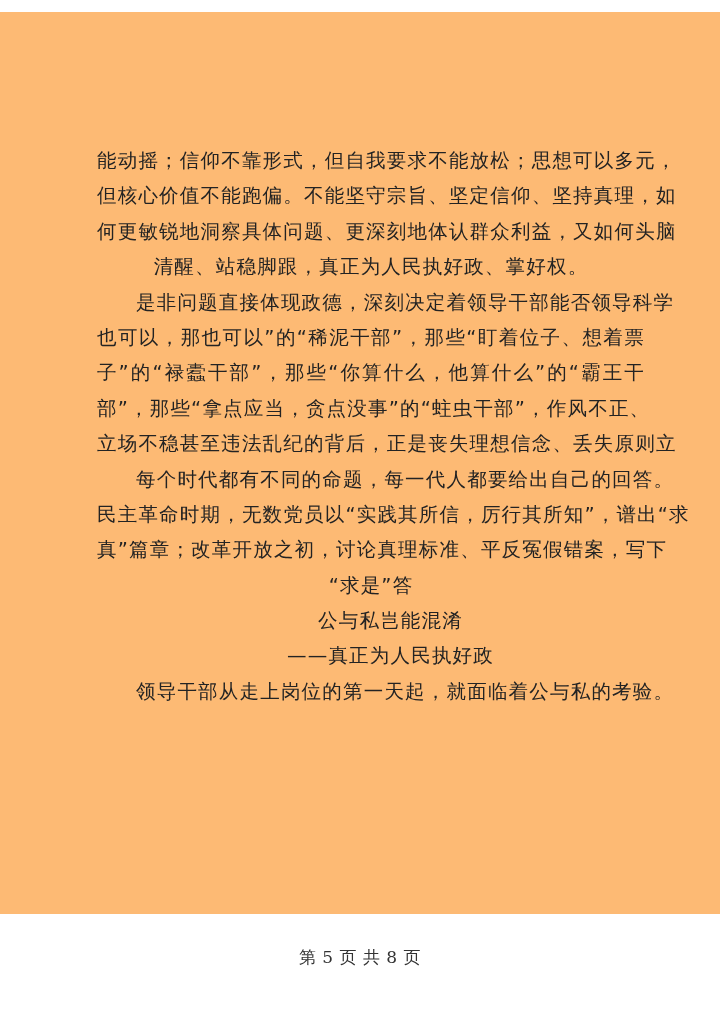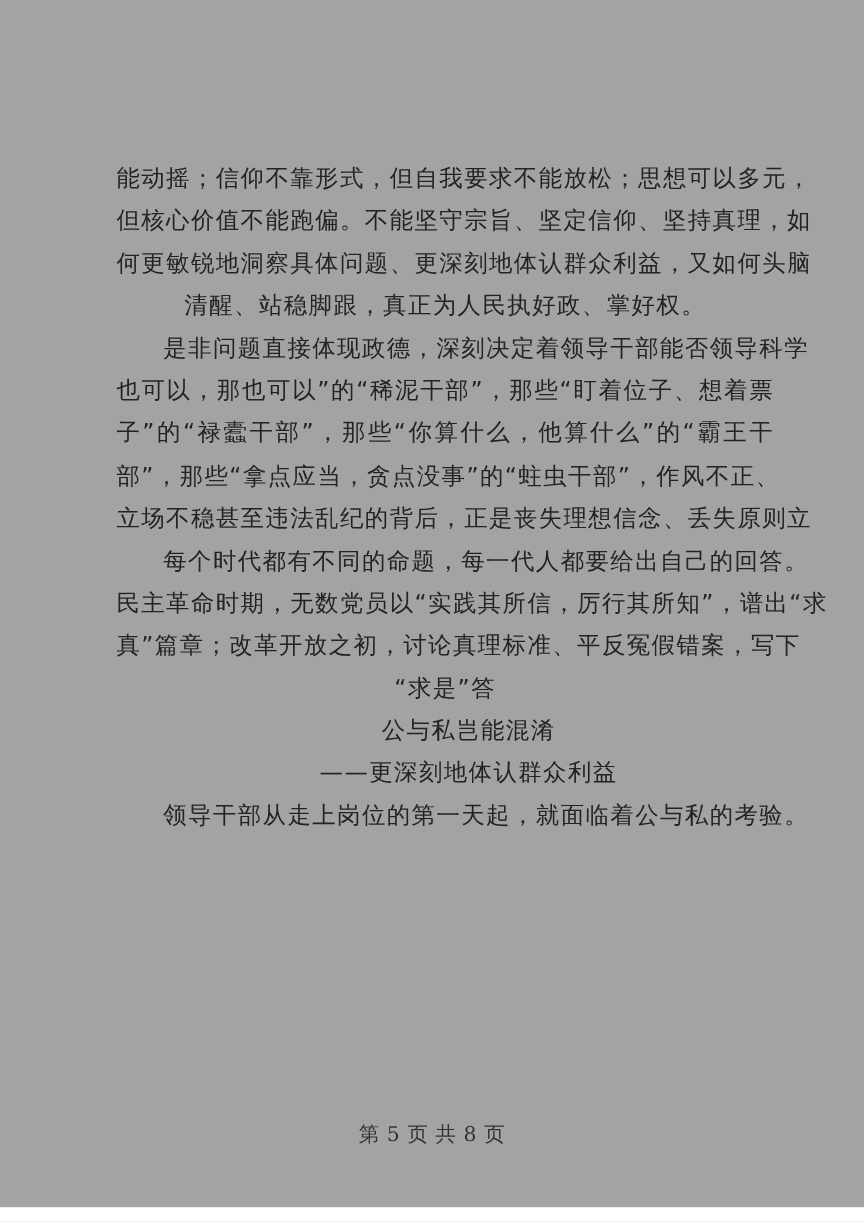--- a/index.html
+++ b/index.html
@@ -11,24 +11,24 @@
       width: 720px;
       height: 1018px;
       position: relative;
       overflow: hidden;
       font-family: "DejaVu Sans", "Liberation Sans", sans-serif;
       color: #1f1f1f;
     }
     .page {
       position: absolute;
       left: 0;
-      top: 0;
+      top: 12px;
       width: 720px;
-      height: 1006px;
-      background: #a3a3a3;
+      height: 902px;
+      background: #fdba74;
     }
     .content {
       position: absolute;
       left: 97px;
       top: 131px;
       width: 548px;
     }
     .line {
       height: 35.4px;
       line-height: 35.4px;
@@ -84,21 +84,21 @@
       <div class="line justify">真”篇章；改革开放之初，讨论真理标准、平反冤假错案，写下</div>
       <div class="line">“求是”答</div>
     </div>
 
 
     <div>
       <div class="line indent">公与私岂能混淆</div>
     </div>
 
     <div>
-      <div class="line indent">——更深刻地体认群众利益</div>
+      <div class="line indent">——真正为人民执好政</div>
     </div>
 
     <div>
       <div class="line justify indent">领导干部从走上岗位的第一天起，就面临着公与私的考验。</div>
     </div>
 
   </div>
 
   <div class="footer">第 5 页  共 8 页</div>
 </div>

